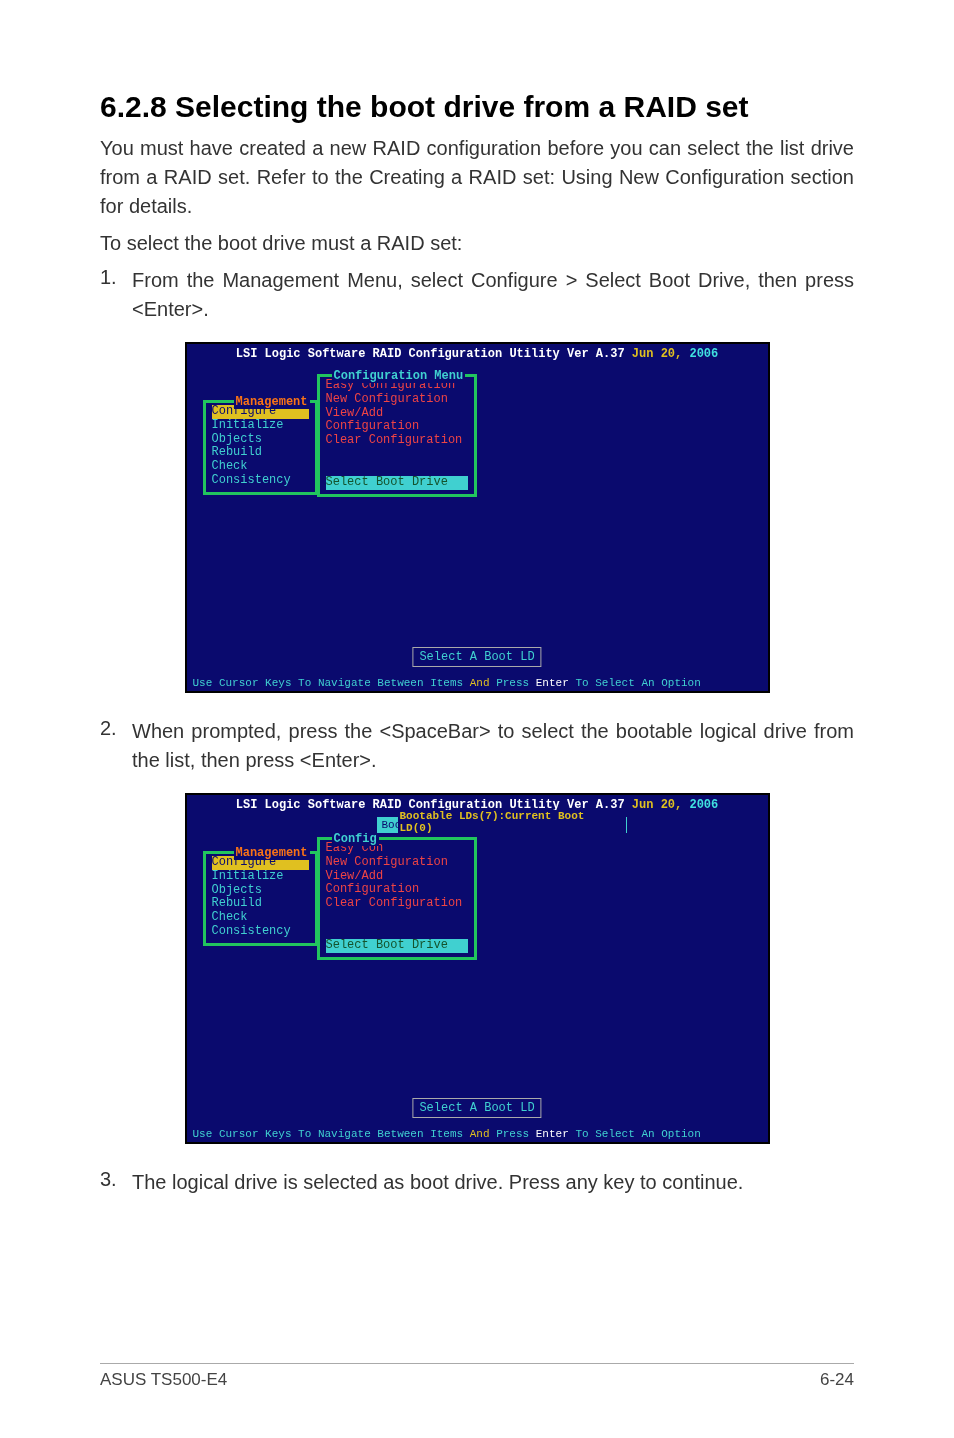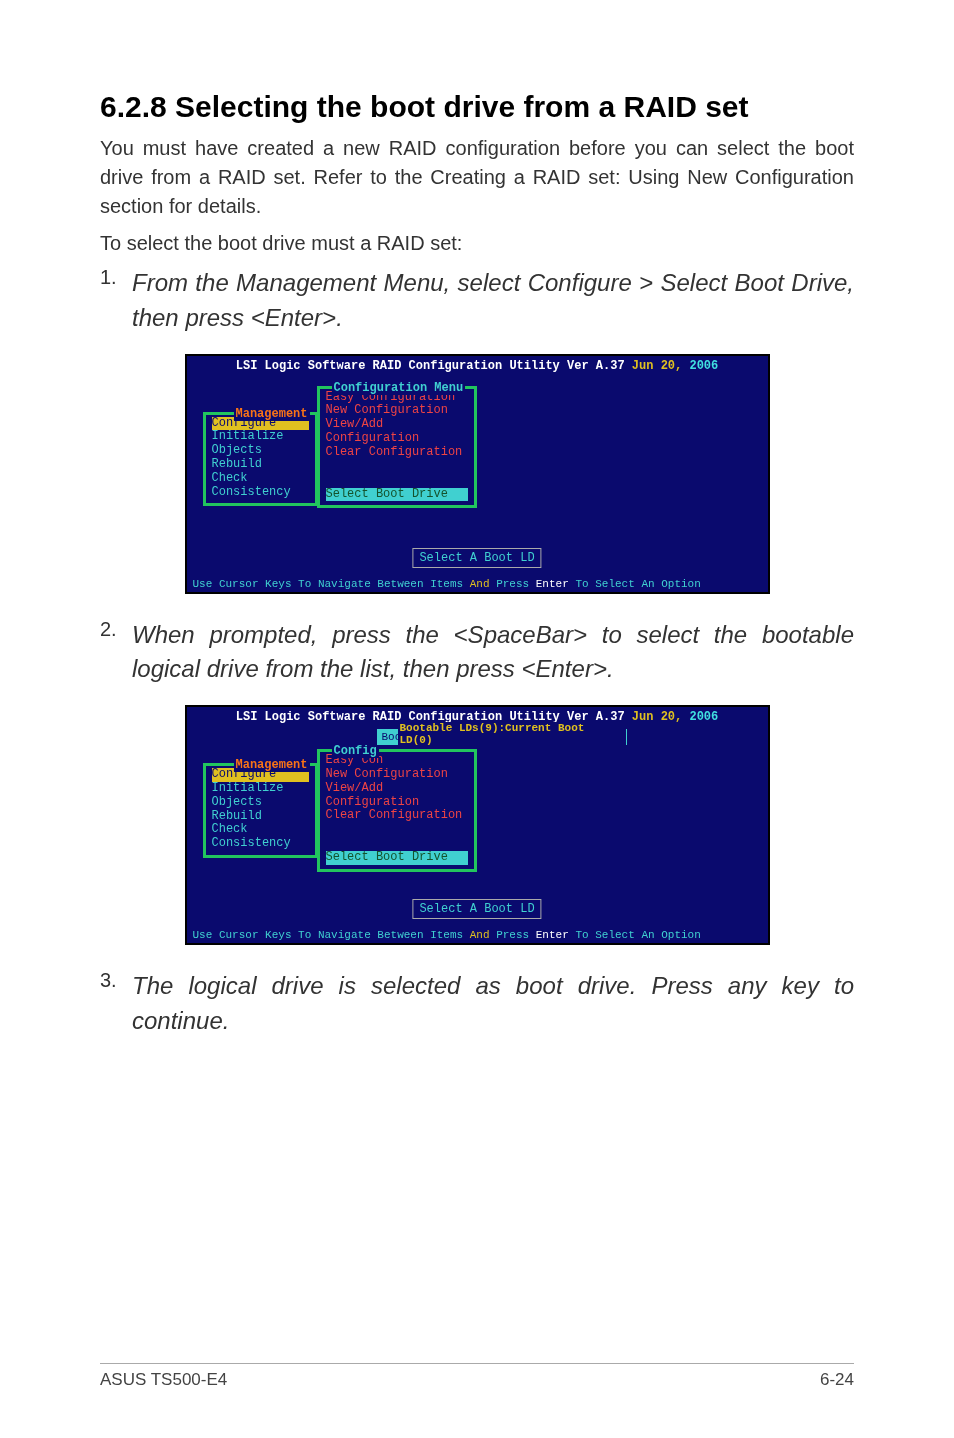--- a/index.html
+++ b/index.html
@@ -32,37 +32,36 @@
       display: flex;
       margin-bottom: 10px;
     }
     .step-num {
       font-size: 20px;
       width: 32px;
       flex-shrink: 0;
       color: #333;
     }
     .step-text {
-      font-size: 24px;
+      font-size: 20px;
       line-height: 1.45;
       color: #333;
       text-align: justify;
       flex: 1;
-      font-style: italic;
     }
     .screenshot-container {
       margin: 18px auto 24px auto;
       width: 585px;
       border: 2px solid #000;
       position: relative;
     }
     .bios {
       background: #0a0a6e;
       width: 100%;
-      height: 236px;
+      height: 347px;
       font-family: "Courier New", monospace;
       font-size: 12px;
       position: relative;
       overflow: hidden;
     }
     .bios-title {
       text-align: center;
       padding-top: 3px;
       font-weight: bold;
     }
@@ -175,21 +174,21 @@
       font-size: 17px;
       color: #444;
       margin-top: 32px;
     }
   </style>
 </head>
 <body>
 
 <h2 class="heading">6.2.8 Selecting the boot drive from a RAID set</h2>
 
-<p class="body-text">You must have created a new RAID configuration before you can select the boot drive from a RAID set. Refer to the Creating a RAID set: Using New Configuration section for details.</p>
+<p class="body-text">You must have created a new RAID configuration before you can select the list drive from a RAID set. Refer to the Creating a RAID set: Using New Configuration section for details.</p>
 <p class="body-text">To select the boot drive must a RAID set:</p>
 
 <div class="step-item">
   <div class="step-num">1.</div>
   <div class="step-text">From the Management Menu, select Configure &gt; Select Boot Drive, then press &lt;Enter&gt;.</div>
 </div>
 
 <div class="screenshot-container">
   <div class="bios">
     <div class="bios-title">
@@ -245,21 +244,21 @@
     <div class="menu-box config-box" style="top:42px;">
       <div class="config-label">Config</div>
       <div class="config-item">Easy Con</div>
       <div class="config-item">New Configuration</div>
       <div class="config-item">View/Add Configuration</div>
       <div class="config-item">Clear Configuration</div>
       <div class="config-item sel">Select Boot Drive</div>
     </div>
 
     <div class="bootable-box">
-      <div class="bootable-label">Bootable LDs(9):Current Boot LD(0)</div>
+      <div class="bootable-label">Bootable LDs(7):Current Boot LD(0)</div>
       <div class="bootable-item">Boot Drive 0</div>
     </div>
 
     <div class="select-boot-box">Select A Boot LD</div>
 
     <div class="bios-footer">
       <span class="c">Use Cursor Keys To Navigate Between Items </span><span class="y">And </span><span class="c">Press </span><span class="w">Enter </span><span class="c">To Select An Option</span>
     </div>
   </div>
 </div>

